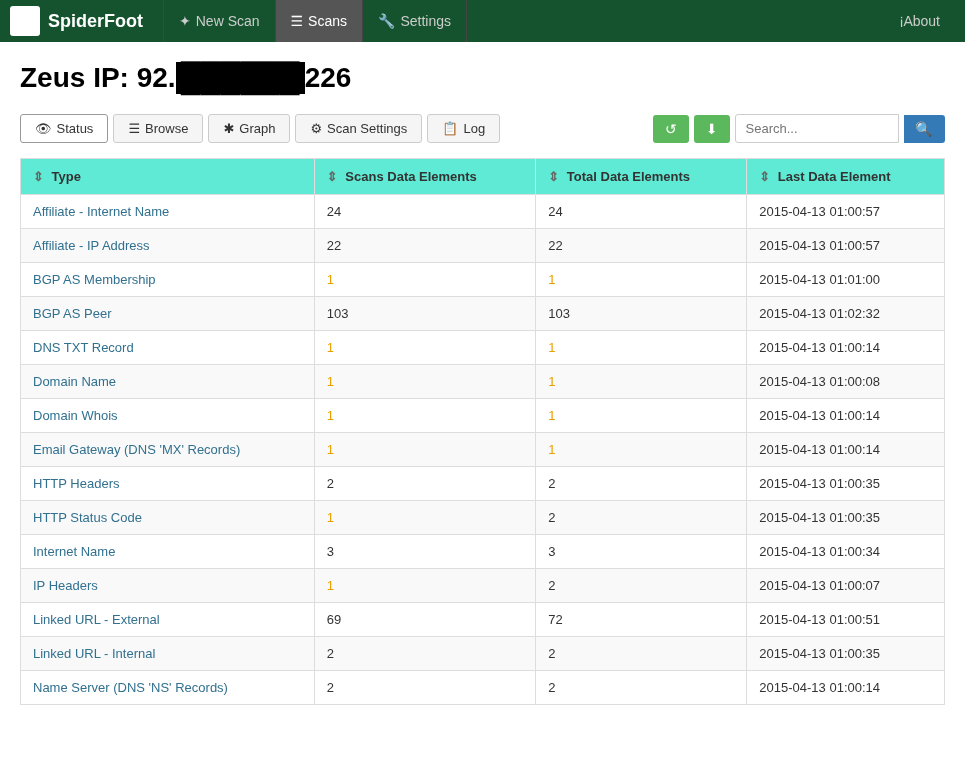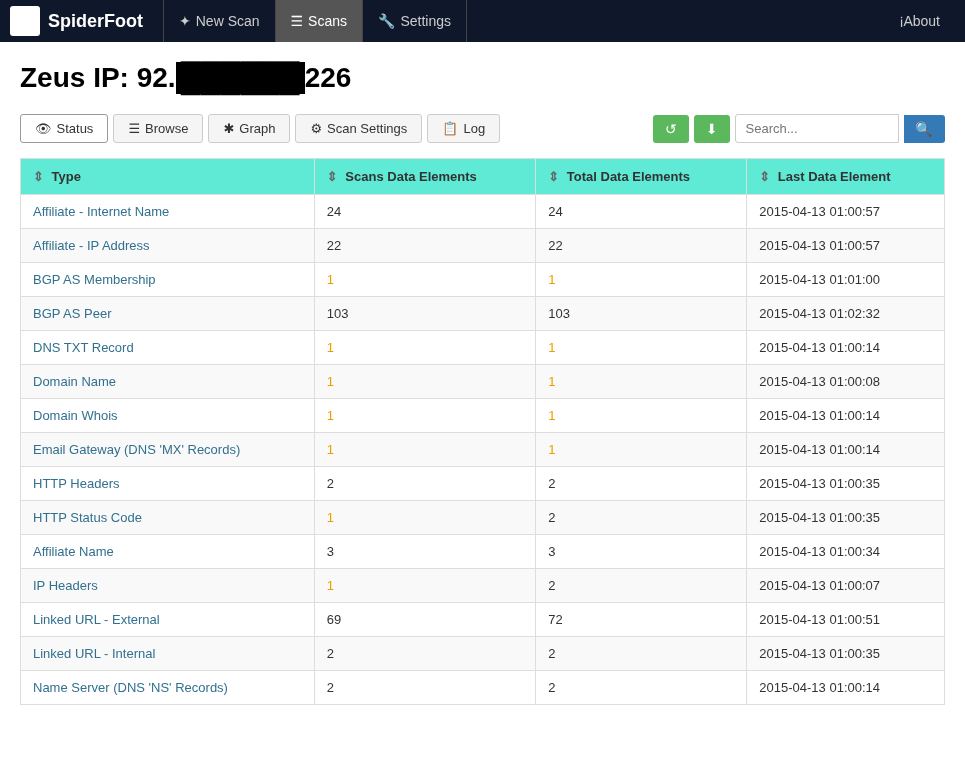--- a/index.html
+++ b/index.html
@@ -1,20 +1,20 @@
 <!DOCTYPE html>
 <html><head>
   <meta charset="utf-8">
   <style>
     * { box-sizing: border-box; margin: 0; padding: 0; }
     body { font-family: Arial, sans-serif; font-size: 14px; background: #fff; color: #333; }
 
     
     .navbar {
-      background: #0f172a;
+      background: #14532d;
       display: flex;
       align-items: center;
       height: 42px;
       padding: 0 10px;
     }
     .navbar-brand {
       display: flex;
       align-items: center;
       color: #fff;
       font-size: 18px;
@@ -329,21 +329,21 @@
           <td>2</td>
           <td>2015-04-13 01:00:35</td>
         </tr>
         <tr>
           <td class="link-cell">HTTP Status Code</td>
           <td class="highlight-orange">1</td>
           <td>2</td>
           <td>2015-04-13 01:00:35</td>
         </tr>
         <tr>
-          <td class="link-cell">Affiliate Name</td>
+          <td class="link-cell">Internet Name</td>
           <td>3</td>
           <td>3</td>
           <td>2015-04-13 01:00:34</td>
         </tr>
         <tr>
           <td class="link-cell">IP Headers</td>
           <td class="highlight-orange">1</td>
           <td>2</td>
           <td>2015-04-13 01:00:07</td>
         </tr>

